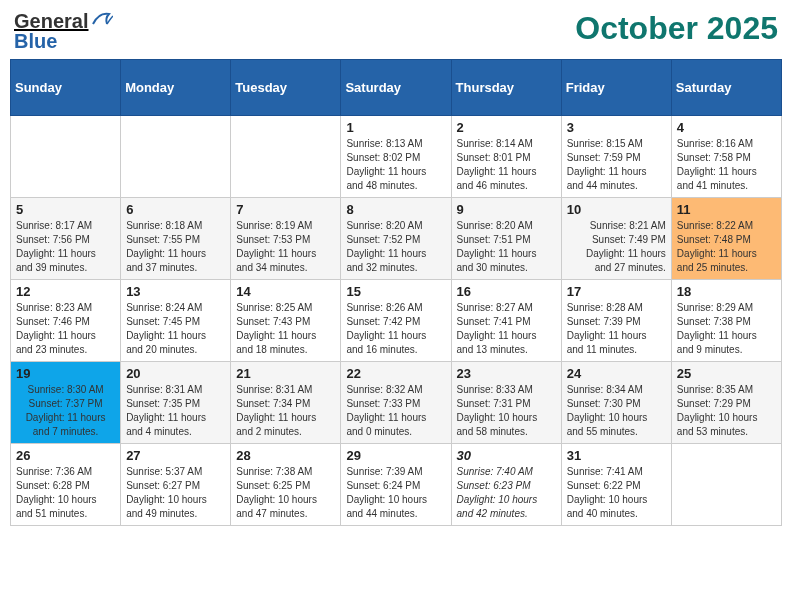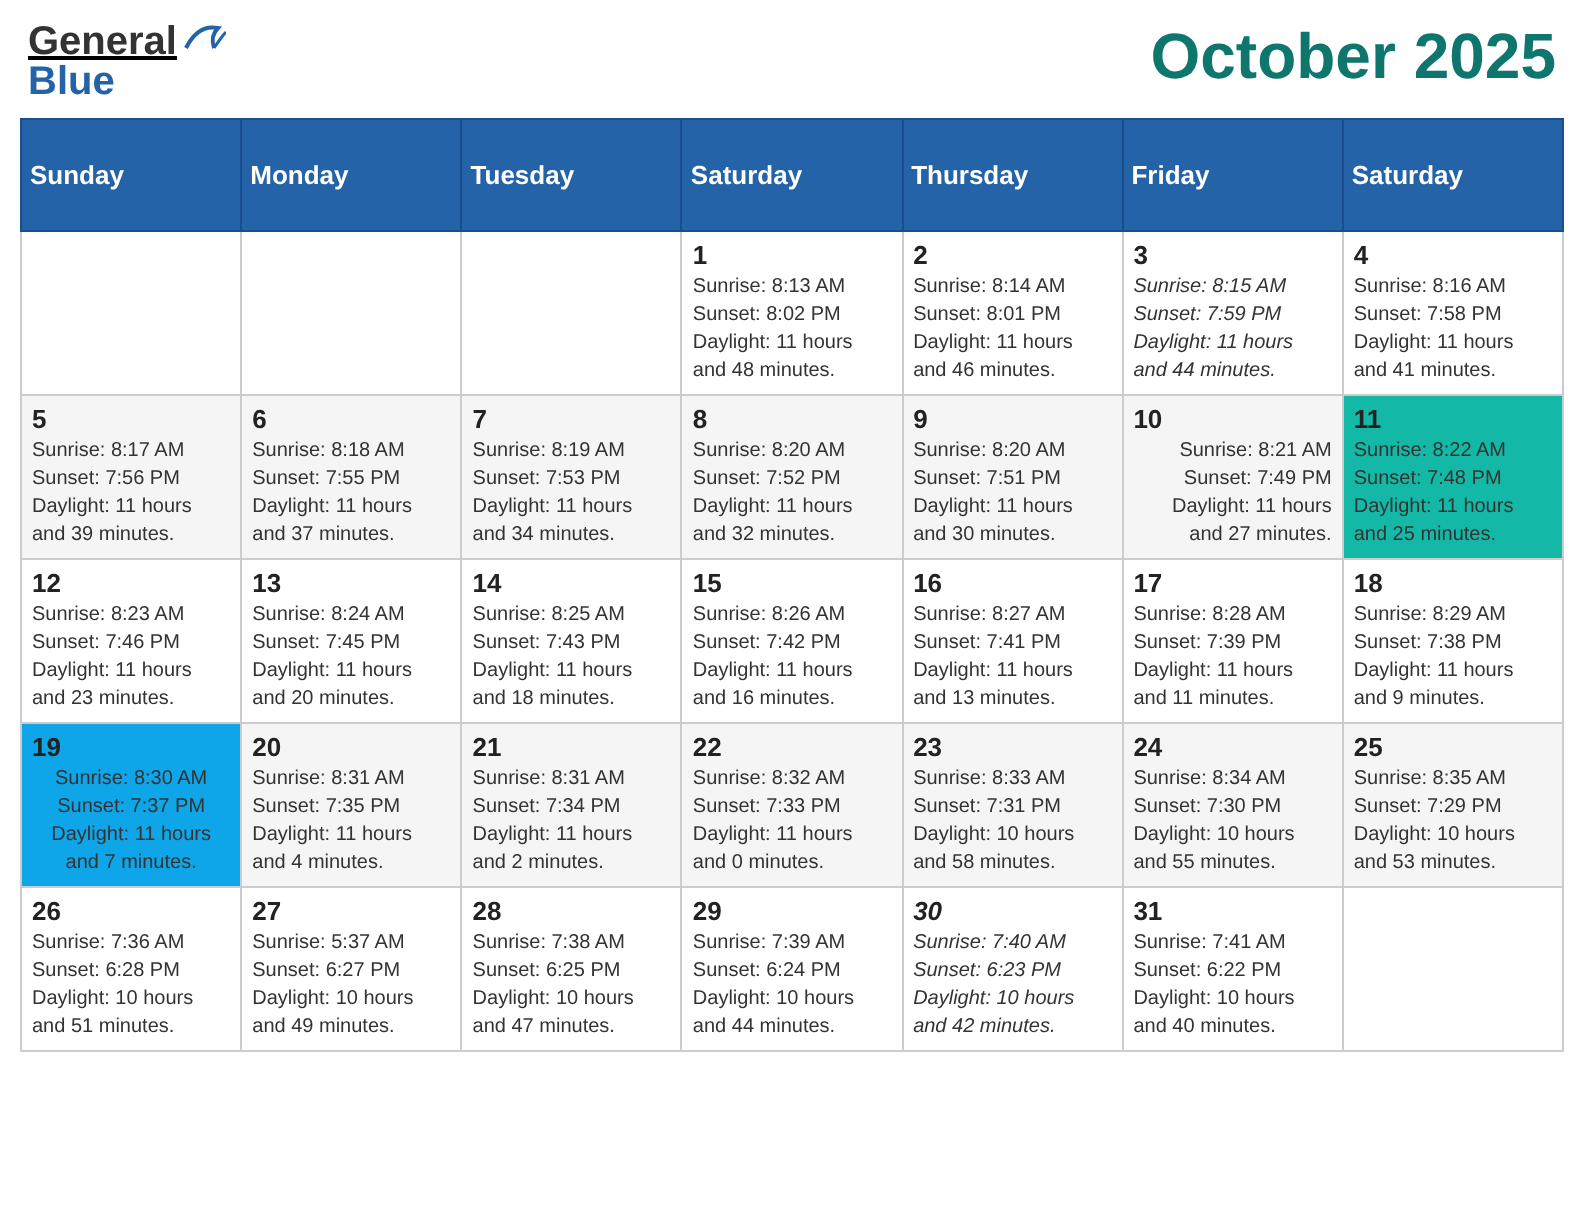--- a/index.html
+++ b/index.html
@@ -150,21 +150,21 @@
         </td>
         <td style="background: rgb(255, 255, 255);">
           <span class="day-number">2</span>
           <div class="day-info" style="white-space: pre-line;">Sunrise: 8:14 AM
 Sunset: 8:01 PM
 Daylight: 11 hours
 and 46 minutes.</div>
         </td>
         <td style="background: rgb(255, 255, 255);">
           <span class="day-number">3</span>
-          <div class="day-info" style="white-space: pre-line; font-style: italic;">Sunrise: 8:15 AM
+          <div class="day-info" style="white-space: pre-line;">Sunrise: 8:15 AM
 Sunset: 7:59 PM
 Daylight: 11 hours
 and 44 minutes.</div>
         </td>
         <td style="background: rgb(255, 255, 255);">
           <span class="day-number">4</span>
           <div class="day-info" style="white-space: pre-line;">Sunrise: 8:16 AM
 Sunset: 7:58 PM
 Daylight: 11 hours
 and 41 minutes.</div>
@@ -206,21 +206,21 @@
 Daylight: 11 hours
 and 30 minutes.</div>
         </td>
         <td style="background: rgb(245, 245, 245);">
           <span class="day-number">10</span>
           <div class="day-info" style="white-space: pre-line; text-align: right;">Sunrise: 8:21 AM
 Sunset: 7:49 PM
 Daylight: 11 hours
 and 27 minutes.</div>
         </td>
-        <td style="background: #14b8a6;">
+        <td style="background: #fdba74;">
           <span class="day-number">11</span>
           <div class="day-info" style="white-space: pre-line;">Sunrise: 8:22 AM
 Sunset: 7:48 PM
 Daylight: 11 hours
 and 25 minutes.</div>
         </td>
       </tr>
       <tr>
         <td style="background: rgb(255, 255, 255);">
           <span class="day-number">12</span>

